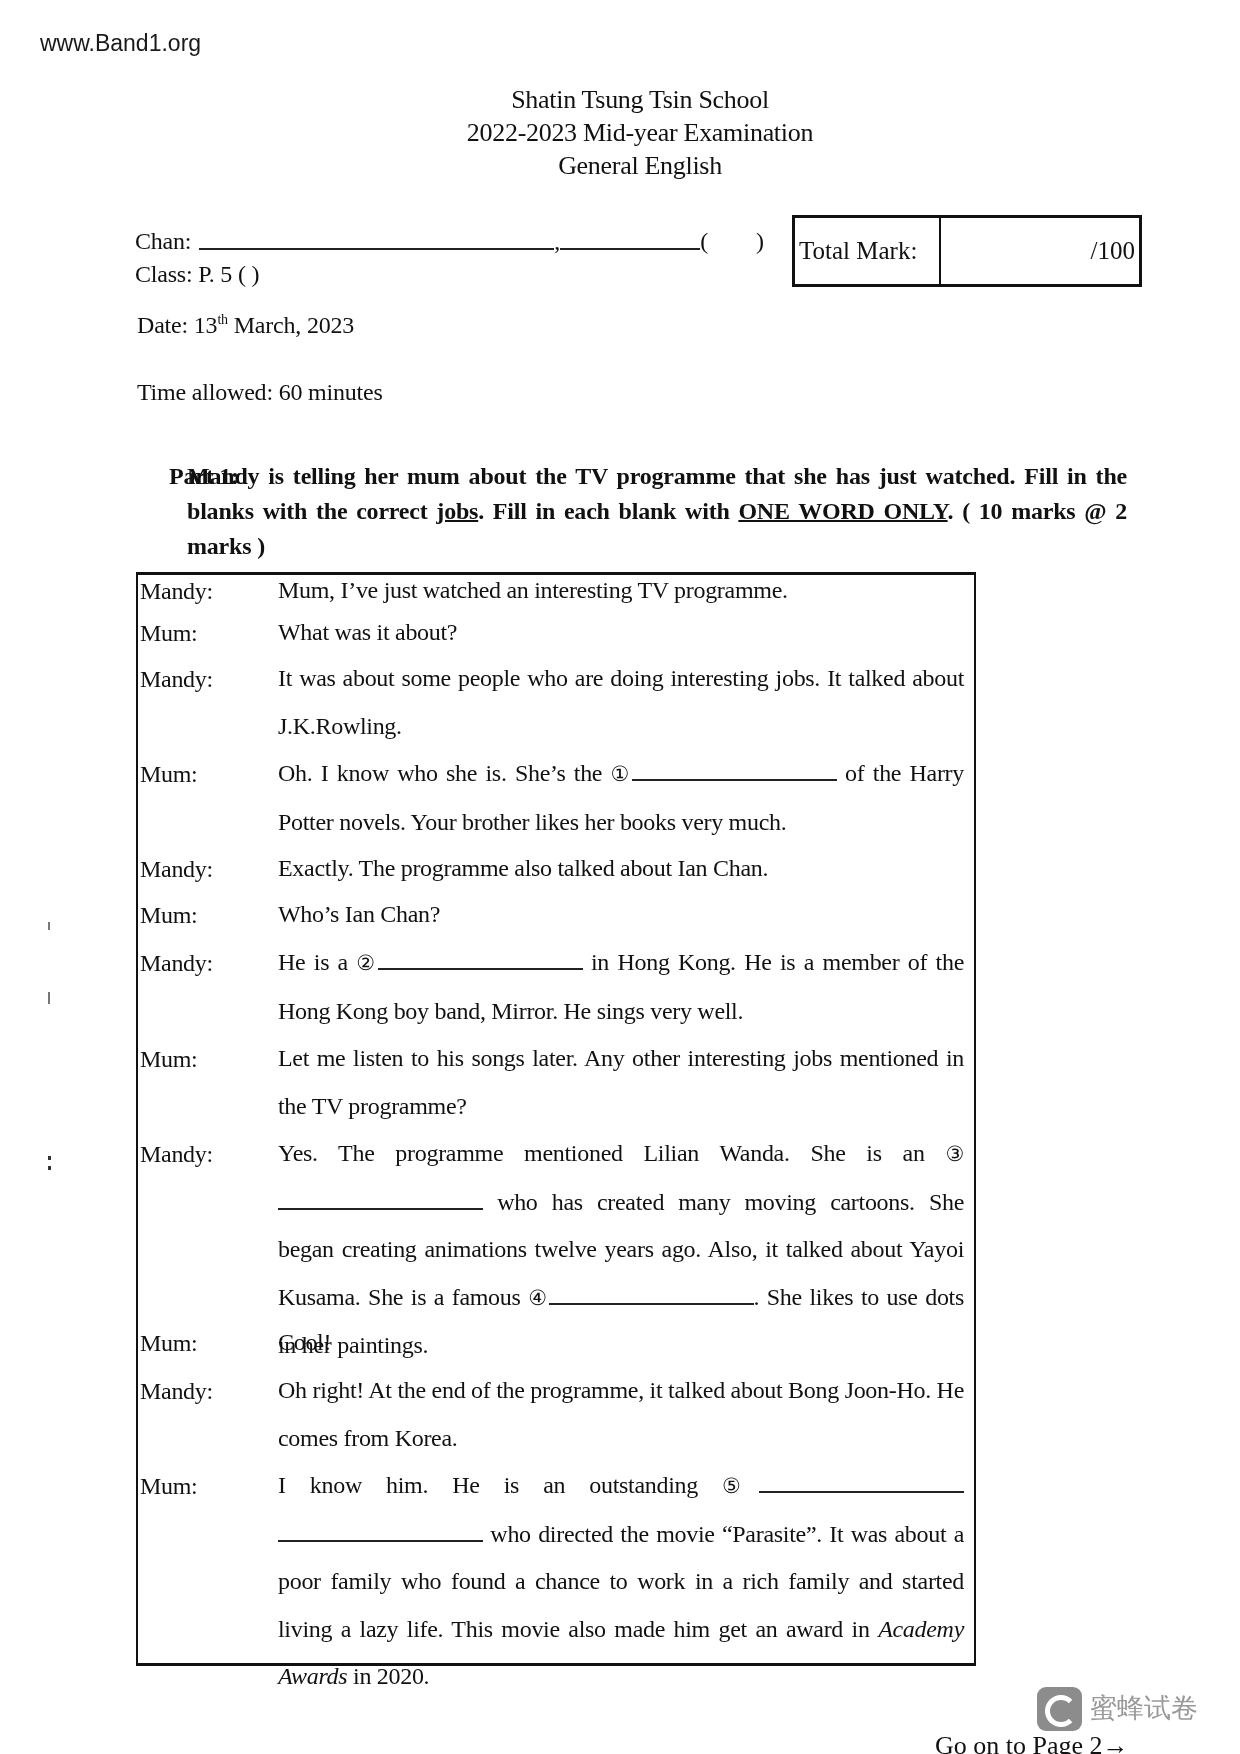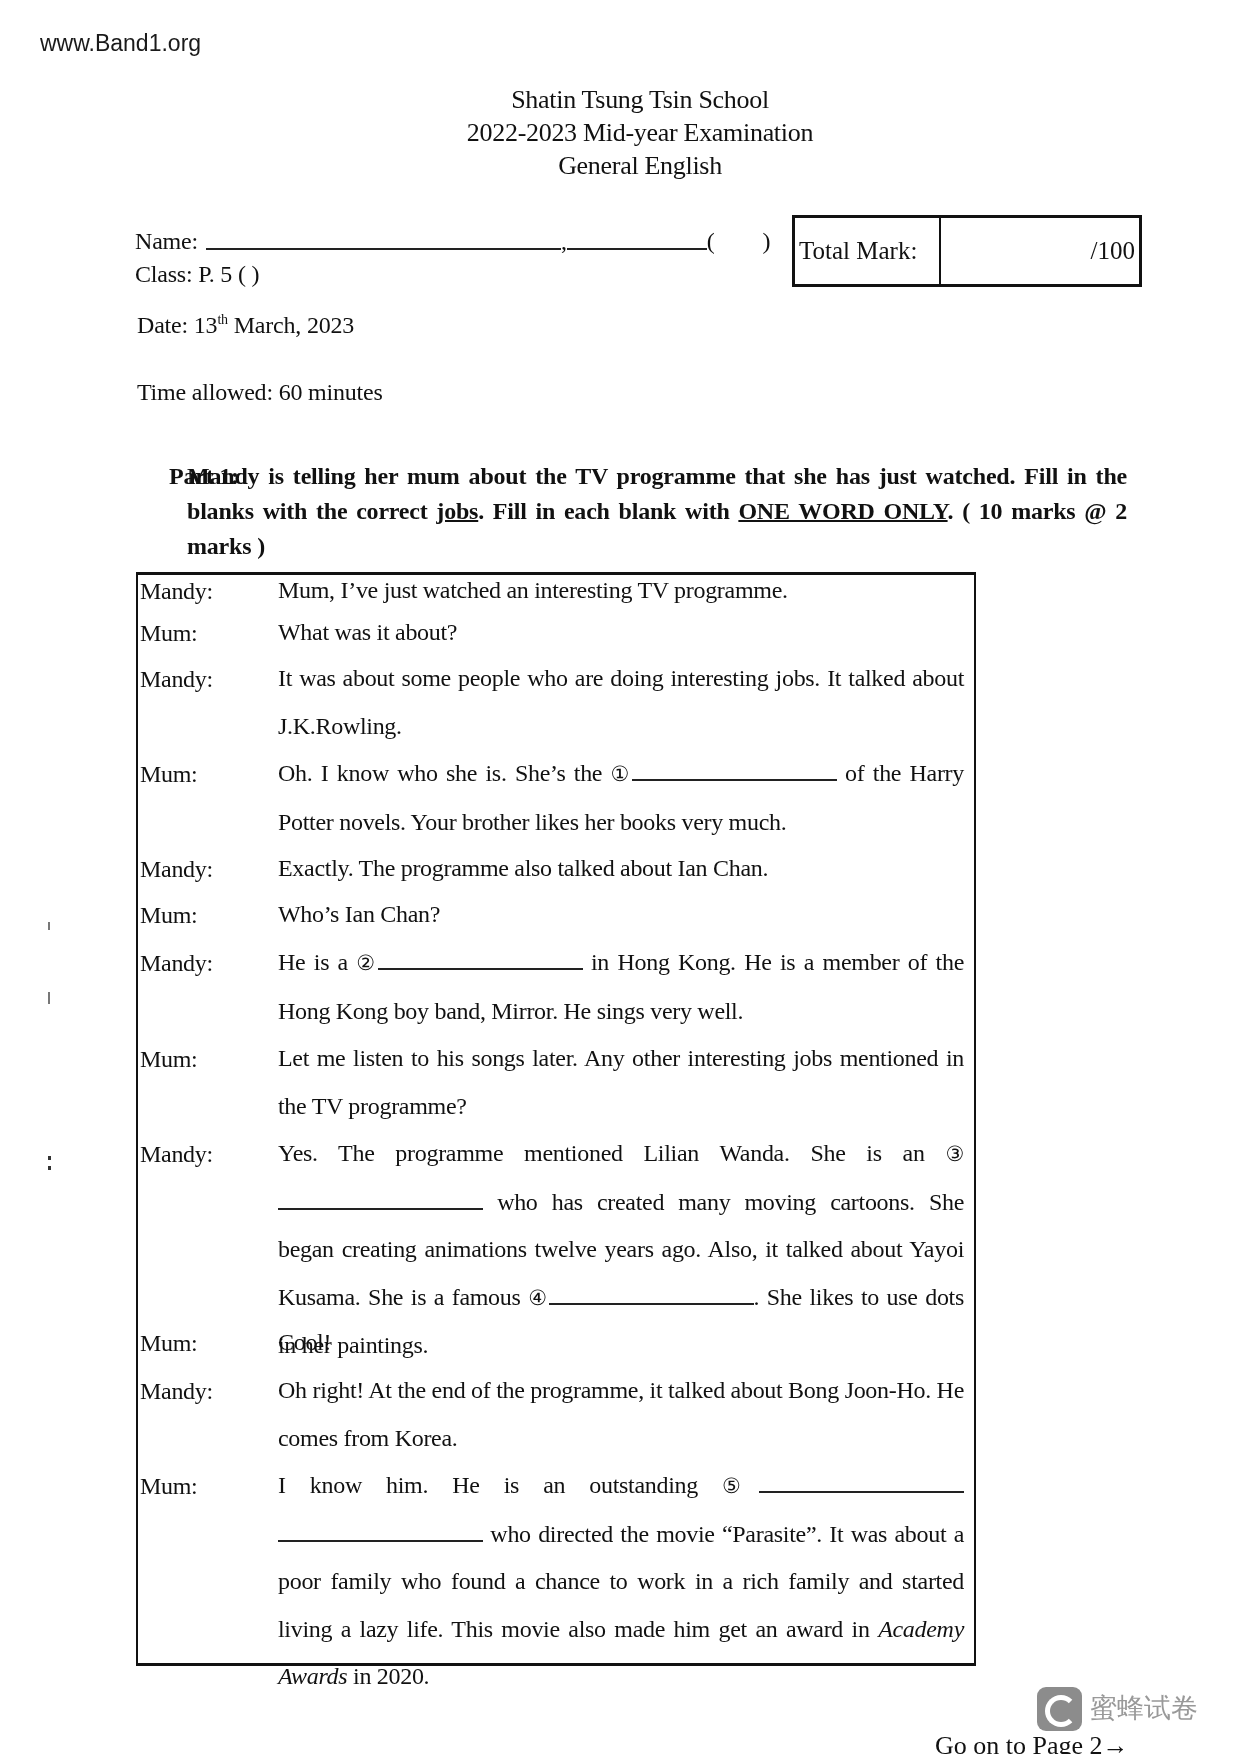--- a/index.html
+++ b/index.html
@@ -50,21 +50,21 @@
 
 <div class="abs site-mark">www.Band1.org</div>
 
 <div class="abs header">
   <div>Shatin Tsung Tsin School</div>
   <div>2022-2023 Mid-year Examination</div>
   <div>General English</div>
 </div>
 
 <div class="abs info name-row">
-  <span>Name:</span>
+  <span>Chan:</span>
   <span class="blank" style="width:355px;margin-left:8px;"></span>
   <span>,</span>
   <span class="blank" style="width:140px;"></span>
   <span>(</span>
   <span style="display:inline-block;width:48px;"></span>
   <span>)</span>
 </div>
 <div class="abs info class-row">Class: P. 5 (   )</div>
 <div class="abs info date-row"><span>Date: 13</span><sup>th</sup><span> March, 2023</span></div>
 <div class="abs info time-row">Time allowed: 60 minutes</div>

